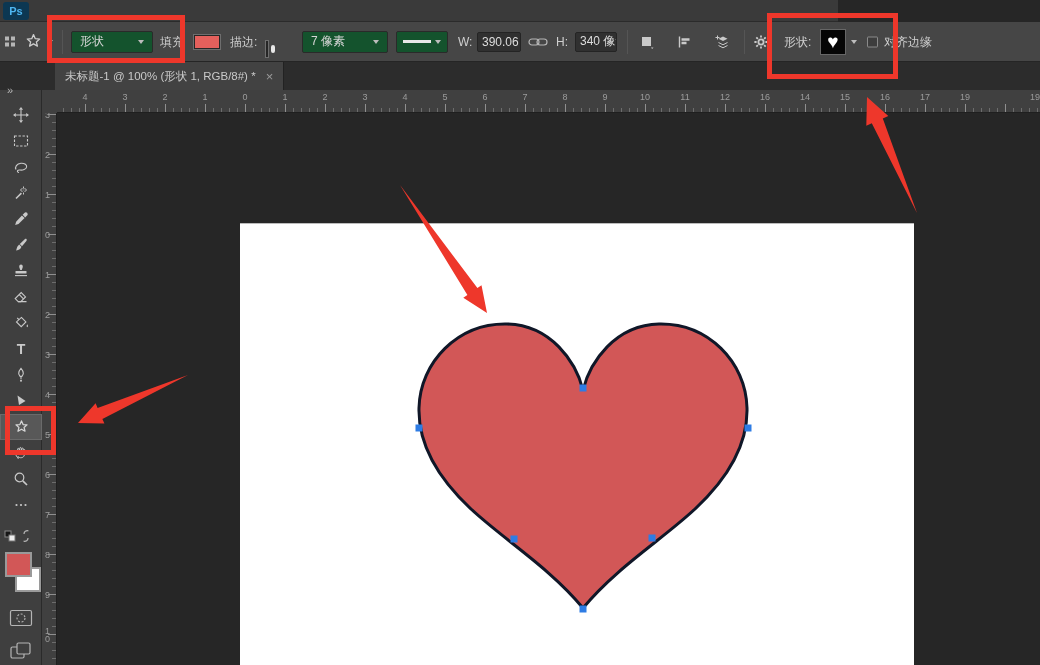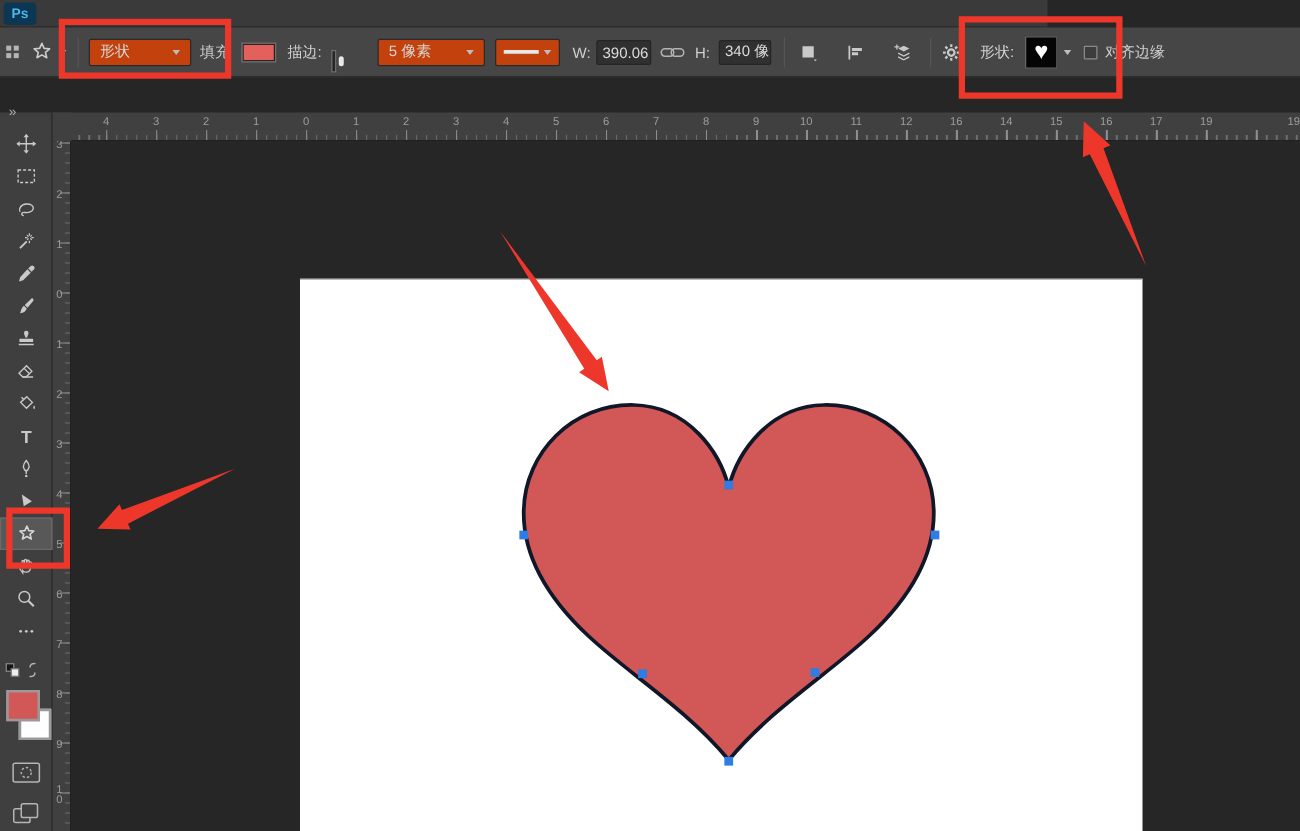--- a/index.html
+++ b/index.html
@@ -17,21 +17,21 @@
   .menu-items{display:flex;height:100%;align-items:center;}
   .menu-item{padding:0 8px;font-size:12.5px;color:#dedede;line-height:22px;cursor:default;}
 
   
   .options-bar{position:absolute;left:0;top:22px;width:1040px;height:40px;background:#464646;
                border-bottom:1px solid #252525;z-index:10;color:#cfcfcf;font-size:12px;}
   .ob{position:absolute;top:50%;transform:translateY(-50%);}
   .sep{position:absolute;top:8px;width:1px;height:24px;background:#555;}
   .chev{width:0;height:0;border-left:3.5px solid transparent;border-right:3.5px solid transparent;
         border-top:4px solid #bdbdbd;display:inline-block;}
-  .combo{background:#c2410c;border:1px solid #2a2a2a;border-radius:2px;height:22px;
+  .combo{background:#14532d;border:1px solid #2a2a2a;border-radius:2px;height:22px;
          display:flex;align-items:center;color:#d6d6d6;}
   .valbox{background:#303030;border:1px solid #242424;border-radius:2px;height:20px;
           display:flex;align-items:center;padding:0 4px;color:#dcdcdc;overflow:hidden;
           white-space:nowrap;}
   .swatch-small{width:26px;height:14px;border:1px solid #262626;outline:1px solid #6e6e6e;}
   .stroke-swatch{background:#050505;position:relative;}
   .stroke-swatch .inner{position:absolute;left:4px;right:4px;top:3px;bottom:3px;
           border:2px solid #e8e8e8;border-radius:3px;}
   .heart-swatch{width:26px;height:26px;background:#050505;border:1px solid #666;
           display:flex;align-items:center;justify-content:center;color:#fff;font-size:19px;
@@ -121,21 +121,21 @@
     <span class="sep" style="left:62px"></span>
     <div class="ob combo" style="left:71px;width:82px;padding:0 8px;justify-content:space-between">
       <span>形状</span>
       <span class="chev"></span>
     </div>
     <span class="ob" style="left:160px">填充</span>
     <span class="ob swatch-small" style="left: 194px; background: rgb(228, 96, 92);"></span>
     <span class="ob" style="left:230px">描边:</span>
     <span class="ob swatch-small stroke-swatch" style="left:266px"><span class="inner"></span></span>
     <div class="ob combo" style="left:302px;width:86px;padding:0 8px;justify-content:space-between">
-      <span>5 像素</span>
+      <span>7 像素</span>
       <span class="chev"></span>
     </div>
     <div class="ob combo" style="left:396px;width:52px;padding:0 6px;justify-content:space-between">
       <span style="width:28px;height:3px;background:#e8e8e8"></span>
       <span class="chev"></span>
     </div>
     <span class="ob" style="left:458px">W:</span>
     <span class="ob valbox" style="left:477px;width:44px">390.06</span>
     <span class="ob obicon" style="left:528px">
       <svg width="20" height="12" viewBox="0 0 20 12" fill="none" stroke="#b5b5b5" stroke-width="1.2">
@@ -176,20 +176,26 @@
     </span>
     <span class="ob" style="left:784px">形状:</span>
     <span class="ob heart-swatch" style="left:820px">
       <span>♥</span>
     </span>
     <span class="ob chev" style="left:851px"></span>
     <span class="ob checkbox" style="left:867px"></span>
     <span class="ob" style="left:884px">对齐边缘</span>
   </div>
 
+  <div class="tab-bar">
+    <div class="doc-tab">
+      <span class="title">未标题-1 @ 100% (形状 1, RGB/8#) *</span>
+      <span class="close">×</span>
+    </div>
+  </div>
   <span class="collapse">»</span>
 
   <div class="toolbar">
     <div class="tools">
       <div class="tool">
         <svg width="16" height="16" viewBox="0 0 16 16">
             <g stroke="#c9c9c9" stroke-width="1.1">
               <path d="M8 2.5v11M2.5 8h11"></path>
             </g>
             <g fill="#c9c9c9">

